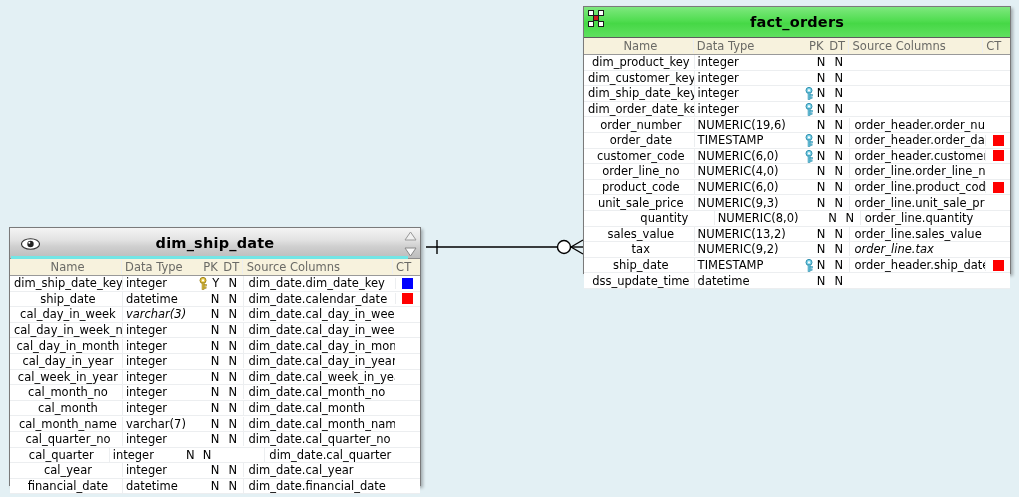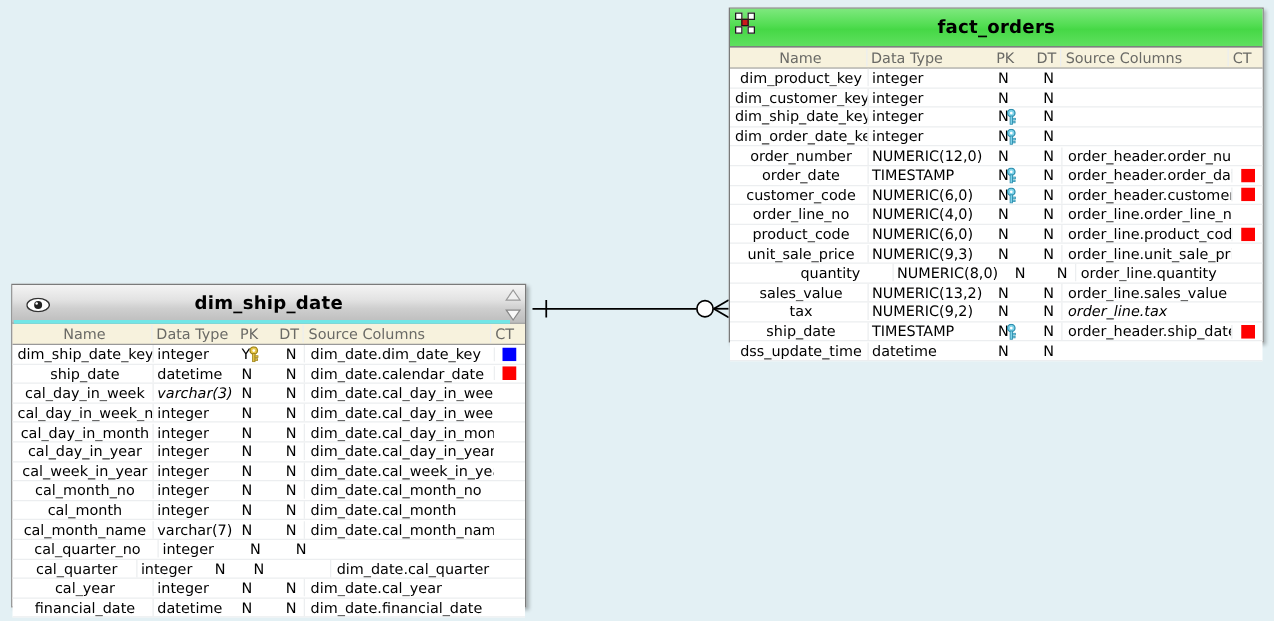--- a/index.html
+++ b/index.html
@@ -44,21 +44,21 @@
 
   
   .rows{background:#fff;}
   .row{display:flex;height:14.6px;align-items:center;font-size:11.5px;color:#000;
        border-bottom:1px solid #eceef0;}
   .row .cell{overflow:hidden;white-space:nowrap;position:relative;}
 
   
   .c-name{padding-left:4px;text-align:center;}
   .c-type{padding-left:3px;border-left:1px solid #eceef0;}
-  .c-pk{text-align:left;padding-right:3px;}
+  .c-pk{text-align:right;padding-right:3px;}
   .c-dt{text-align:center;}
   .c-src{padding-left:4px;border-left:1px solid #eceef0;}
   .c-ct{border-left:1px solid #eceef0;display:flex;align-items:center;justify-content:center;}
 
   .swatch{width:11px;height:11px;display:block;}
 
   
   .keyg{position:absolute;right:13px;top:1px;width:12px;height:13px;}
 
   
@@ -137,21 +137,21 @@
                 <rect x="5.1" y="5.8" width="1.9" height="6.6" fill="#7fd4ea" stroke="#2f8fae" stroke-width=".7"></rect>
                 <rect x="7" y="7.6" width="2.4" height="1.4" fill="#7fd4ea" stroke="#2f8fae" stroke-width=".6"></rect>
                 <rect x="7" y="10" width="2.1" height="1.3" fill="#7fd4ea" stroke="#2f8fae" stroke-width=".6"></rect>
               </svg></span>N</span>
           <span class="cell c-dt" style="width:22px;">N</span>
           <span class="cell c-src" style="width:136px;"></span>
           <span class="cell c-ct" style="width:25px;"></span>
         </div>
         <div class="row">
           <span class="cell c-name" style="width:110px;">order_number</span>
-          <span class="cell c-type" style="width:105px;">NUMERIC(12,0)</span>
+          <span class="cell c-type" style="width:105px;">NUMERIC(19,6)</span>
           <span class="cell c-pk" style="width:28px;">N</span>
           <span class="cell c-dt" style="width:22px;">N</span>
           <span class="cell c-src" style="width:136px;">order_header.order_number</span>
           <span class="cell c-ct" style="width:25px;"></span>
         </div>
         <div class="row">
           <span class="cell c-name" style="width:110px;">order_date</span>
           <span class="cell c-type" style="width:105px;">TIMESTAMP</span>
           <span class="cell c-pk" style="width:28px;"><span class="keyg"><svg width="12" height="13" viewBox="0 0 12 13">
                 <circle cx="6" cy="3.4" r="3" fill="#7fd4ea" stroke="#2f8fae" stroke-width="1"></circle>
@@ -374,20 +374,21 @@
           <span class="cell c-pk" style="width:27px;">N</span>
           <span class="cell c-dt" style="width:22px;">N</span>
           <span class="cell c-src" style="width:152px;">dim_date.cal_month_name</span>
           <span class="cell c-ct" style="width:25px;"></span>
         </div>
         <div class="row">
           <span class="cell c-name" style="width:112px;">cal_quarter_no</span>
           <span class="cell c-type" style="width:70px;">integer</span>
           <span class="cell c-pk" style="width:27px;">N</span>
           <span class="cell c-dt" style="width:22px;">N</span>
+          <span class="cell c-src" style="width:152px;">dim_date.cal_quarter_no</span>
           <span class="cell c-ct" style="width:25px;"></span>
         </div>
         <div class="row">
           <span class="cell c-name" style="width:112px;">cal_quarter</span>
           <span class="cell c-type" style="width:70px;">integer</span>
           <span class="cell c-pk" style="width:27px;">N</span>
           <span class="cell c-dt" style="width:22px;">N</span>
           <span class="cell c-src" style="width:152px;margin-left:48px;">dim_date.cal_quarter</span>
           <span class="cell c-ct" style="width:25px;"></span>
         </div>

